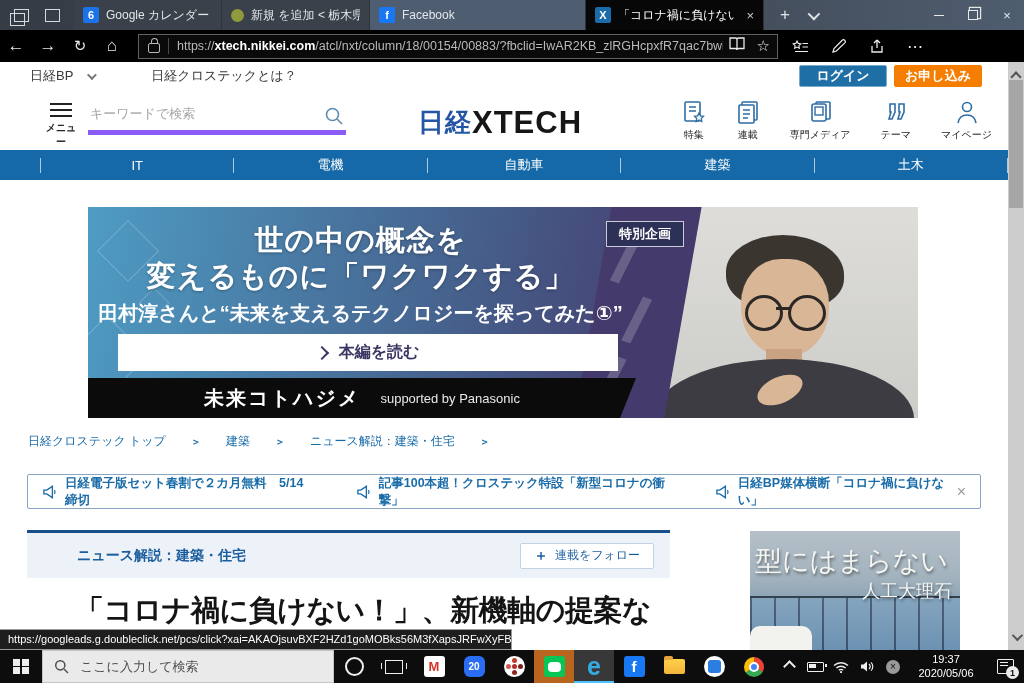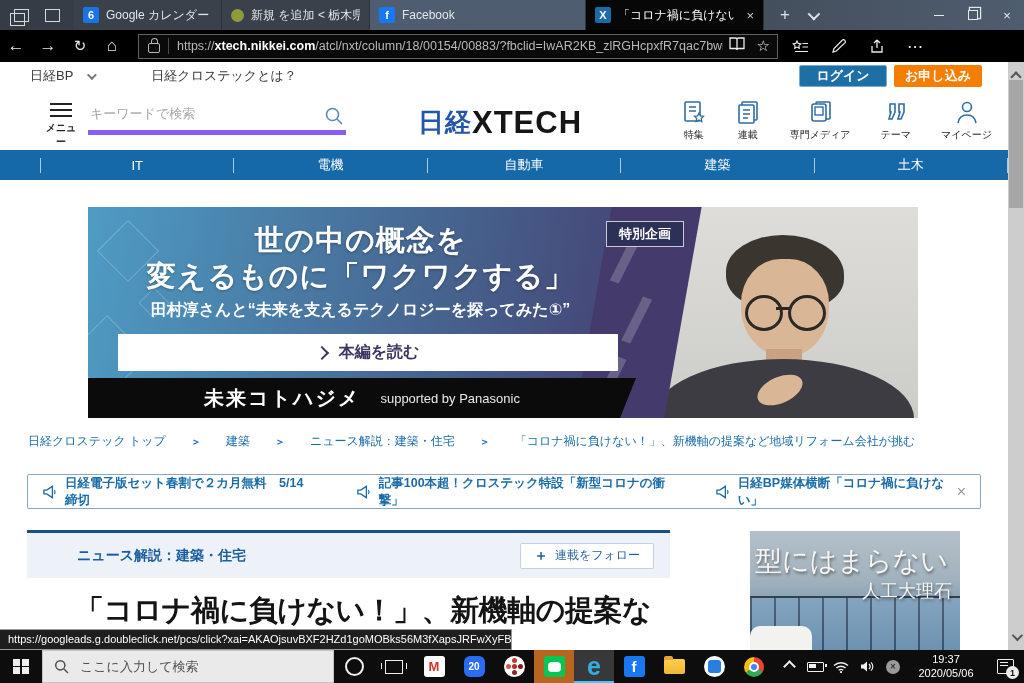--- a/index.html
+++ b/index.html
@@ -83,21 +83,21 @@
   .banner{position:absolute;top:145px;left:88px;width:830px;height:211px;overflow:hidden;
     background:linear-gradient(100deg,#4e9cc4 0%,#46648f 42%,#453a6c 72%,#3e3158 100%);}
   .deco-hex{position:absolute;border:1px solid rgba(255,255,255,.22);transform:rotate(45deg);}
   .photo{position:absolute;top:0;right:0;width:280px;height:211px;background:linear-gradient(180deg,#deddda,#ccccc8);overflow:hidden;}
   .wedge{position:absolute;top:0;right:235px;width:90px;height:211px;background:#453a6c;transform:skewX(-10deg);}
   .wedge i{position:absolute;background:rgba(255,255,255,.2);width:10px;height:46px;}
   .badge{position:absolute;left:518px;top:14px;background:#2d3157;border:1px solid #c9cada;color:#fff;
     font-size:13px;font-weight:700;padding:3px 12px;z-index:5;}
   .b1{position:absolute;top:14px;left:0;width:545px;text-align:center;color:#fff;font-size:29px;font-weight:800;letter-spacing:1px;text-shadow:0 1px 3px rgba(0,0,0,.3);}
   .b2{position:absolute;top:50px;left:0;width:545px;text-align:center;color:#fff;font-size:29px;font-weight:800;letter-spacing:1px;text-shadow:0 1px 3px rgba(0,0,0,.3);}
-  .bs{position:absolute;top:93px;left:0;width:545px;text-align:center;color:#fff;font-size:16px;font-weight:700;}
+  .bs{position:absolute;top:93px;left:0;width:545px;text-align:center;color:#fff;font-size:20px;font-weight:700;}
   .cta{position:absolute;left:30px;top:127px;width:500px;height:37px;background:#fff;display:flex;align-items:center;justify-content:center;gap:12px;color:#3a3663;font-size:16px;font-weight:800;}
   .cta .chev{border-color:#3a3663;width:8px;height:8px;transform:rotate(-45deg);}
   .brandbar{position:absolute;left:0;top:171px;width:548px;height:40px;background:#0b0b0b;
     clip-path:polygon(0 0,100% 0,calc(100% - 16px) 100%,0 100%);
     display:flex;align-items:center;justify-content:center;gap:20px;color:#fff;}
   .brand1{font-size:20px;font-weight:800;letter-spacing:2px;}
   .brand2{font-size:13px;color:#e9e9e9;}
   .hair{position:absolute;left:88px;top:28px;width:118px;height:76px;background:#3a362f;border-radius:48% 52% 42% 46%;}
   .face{position:absolute;left:103px;top:52px;width:88px;height:98px;background:#d8b696;border-radius:46% 46% 50% 52%;}
   .glass{position:absolute;width:32px;height:30px;border:3px solid #2c2825;border-radius:50%;top:88px;}
@@ -388,21 +388,20 @@
       </div>
     </div>
 
     <div class="breadcrumb">
       <span>日経クロステック トップ</span>
       <span class="bc-sep">＞</span>
       <span>建築</span>
       <span class="bc-sep">＞</span>
       <span>ニュース解説：建築・住宅</span>
       <span class="bc-sep">＞</span>
-      <span>「コロナ禍に負けない！」、新機軸の提案など地域リフォーム会社が挑む</span>
     </div>
 
     <div class="noticebar">
       <span class="notice n1">
         <svg width="16" height="14" viewBox="0 0 16 14">
             <path d="M2 5v4h3l6 4V1L5 5z" fill="none" stroke="#1a6ca8" stroke-width="1.4"></path>
             <path d="M13 5c1 .8 1 3.2 0 4" fill="none" stroke="#1a6ca8" stroke-width="1.3"></path>
           </svg>
         <span>日経電子版セット春割で２カ月無料　5/14締切</span>
       </span>

